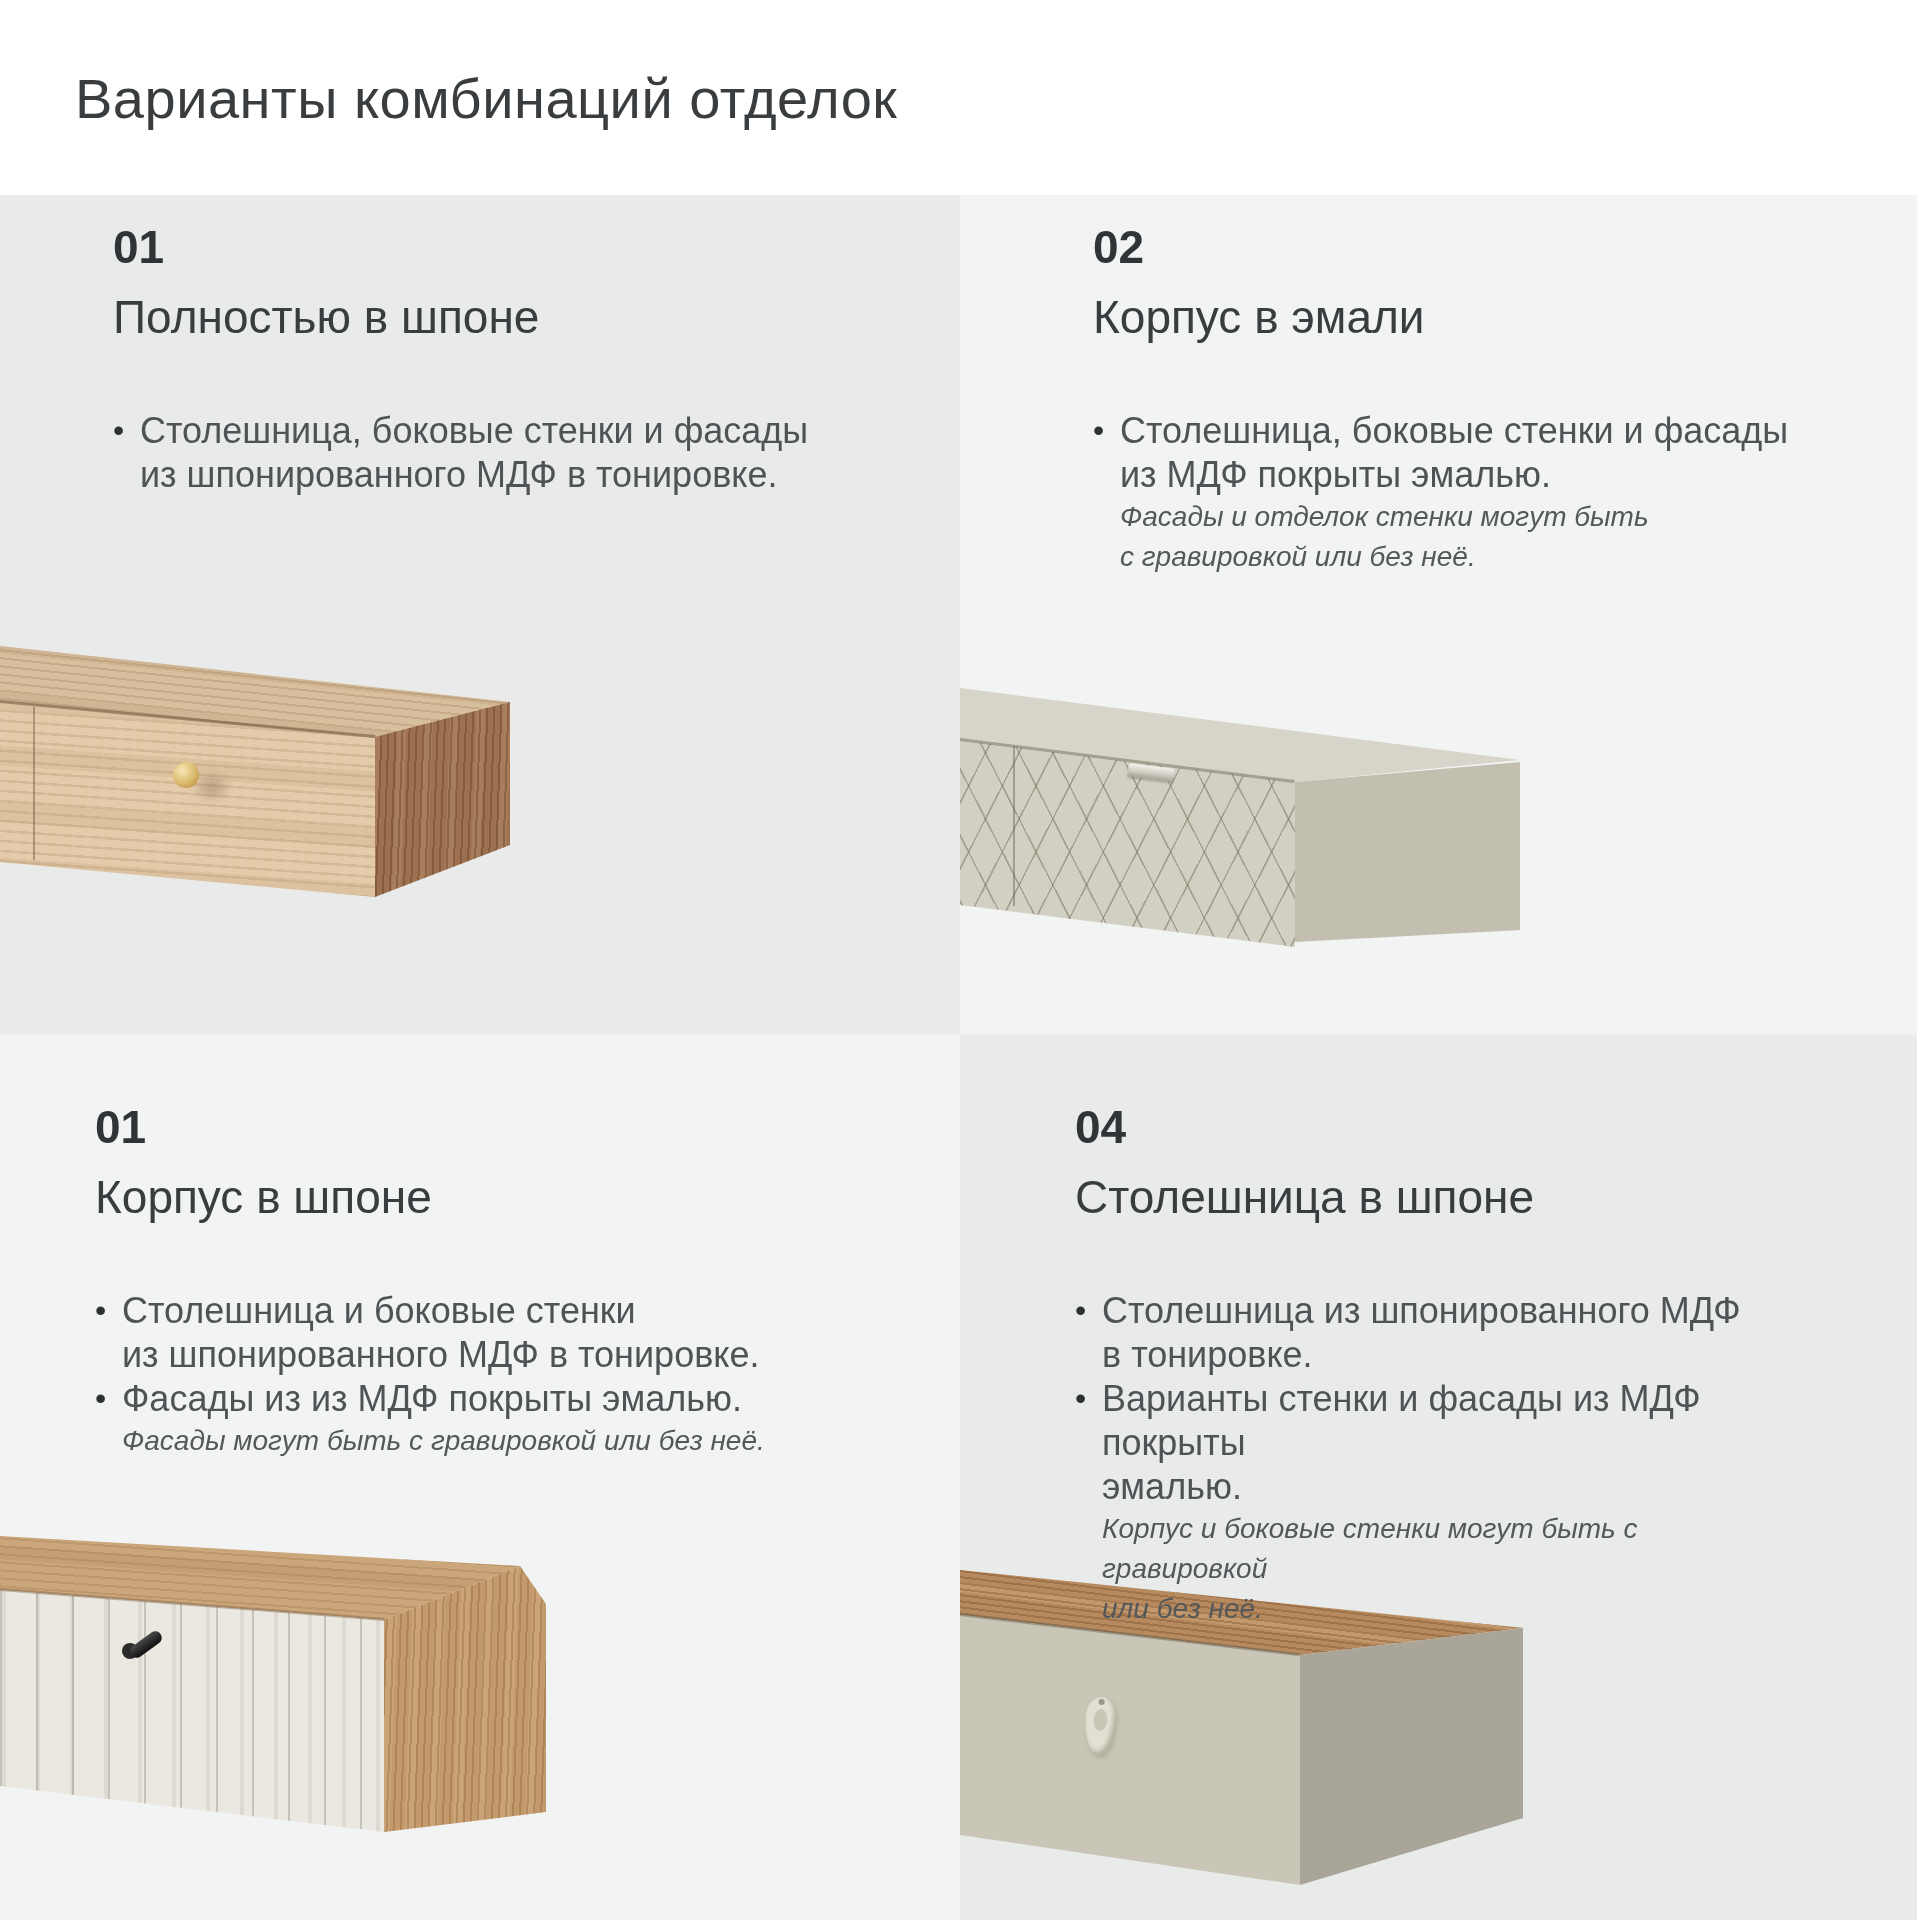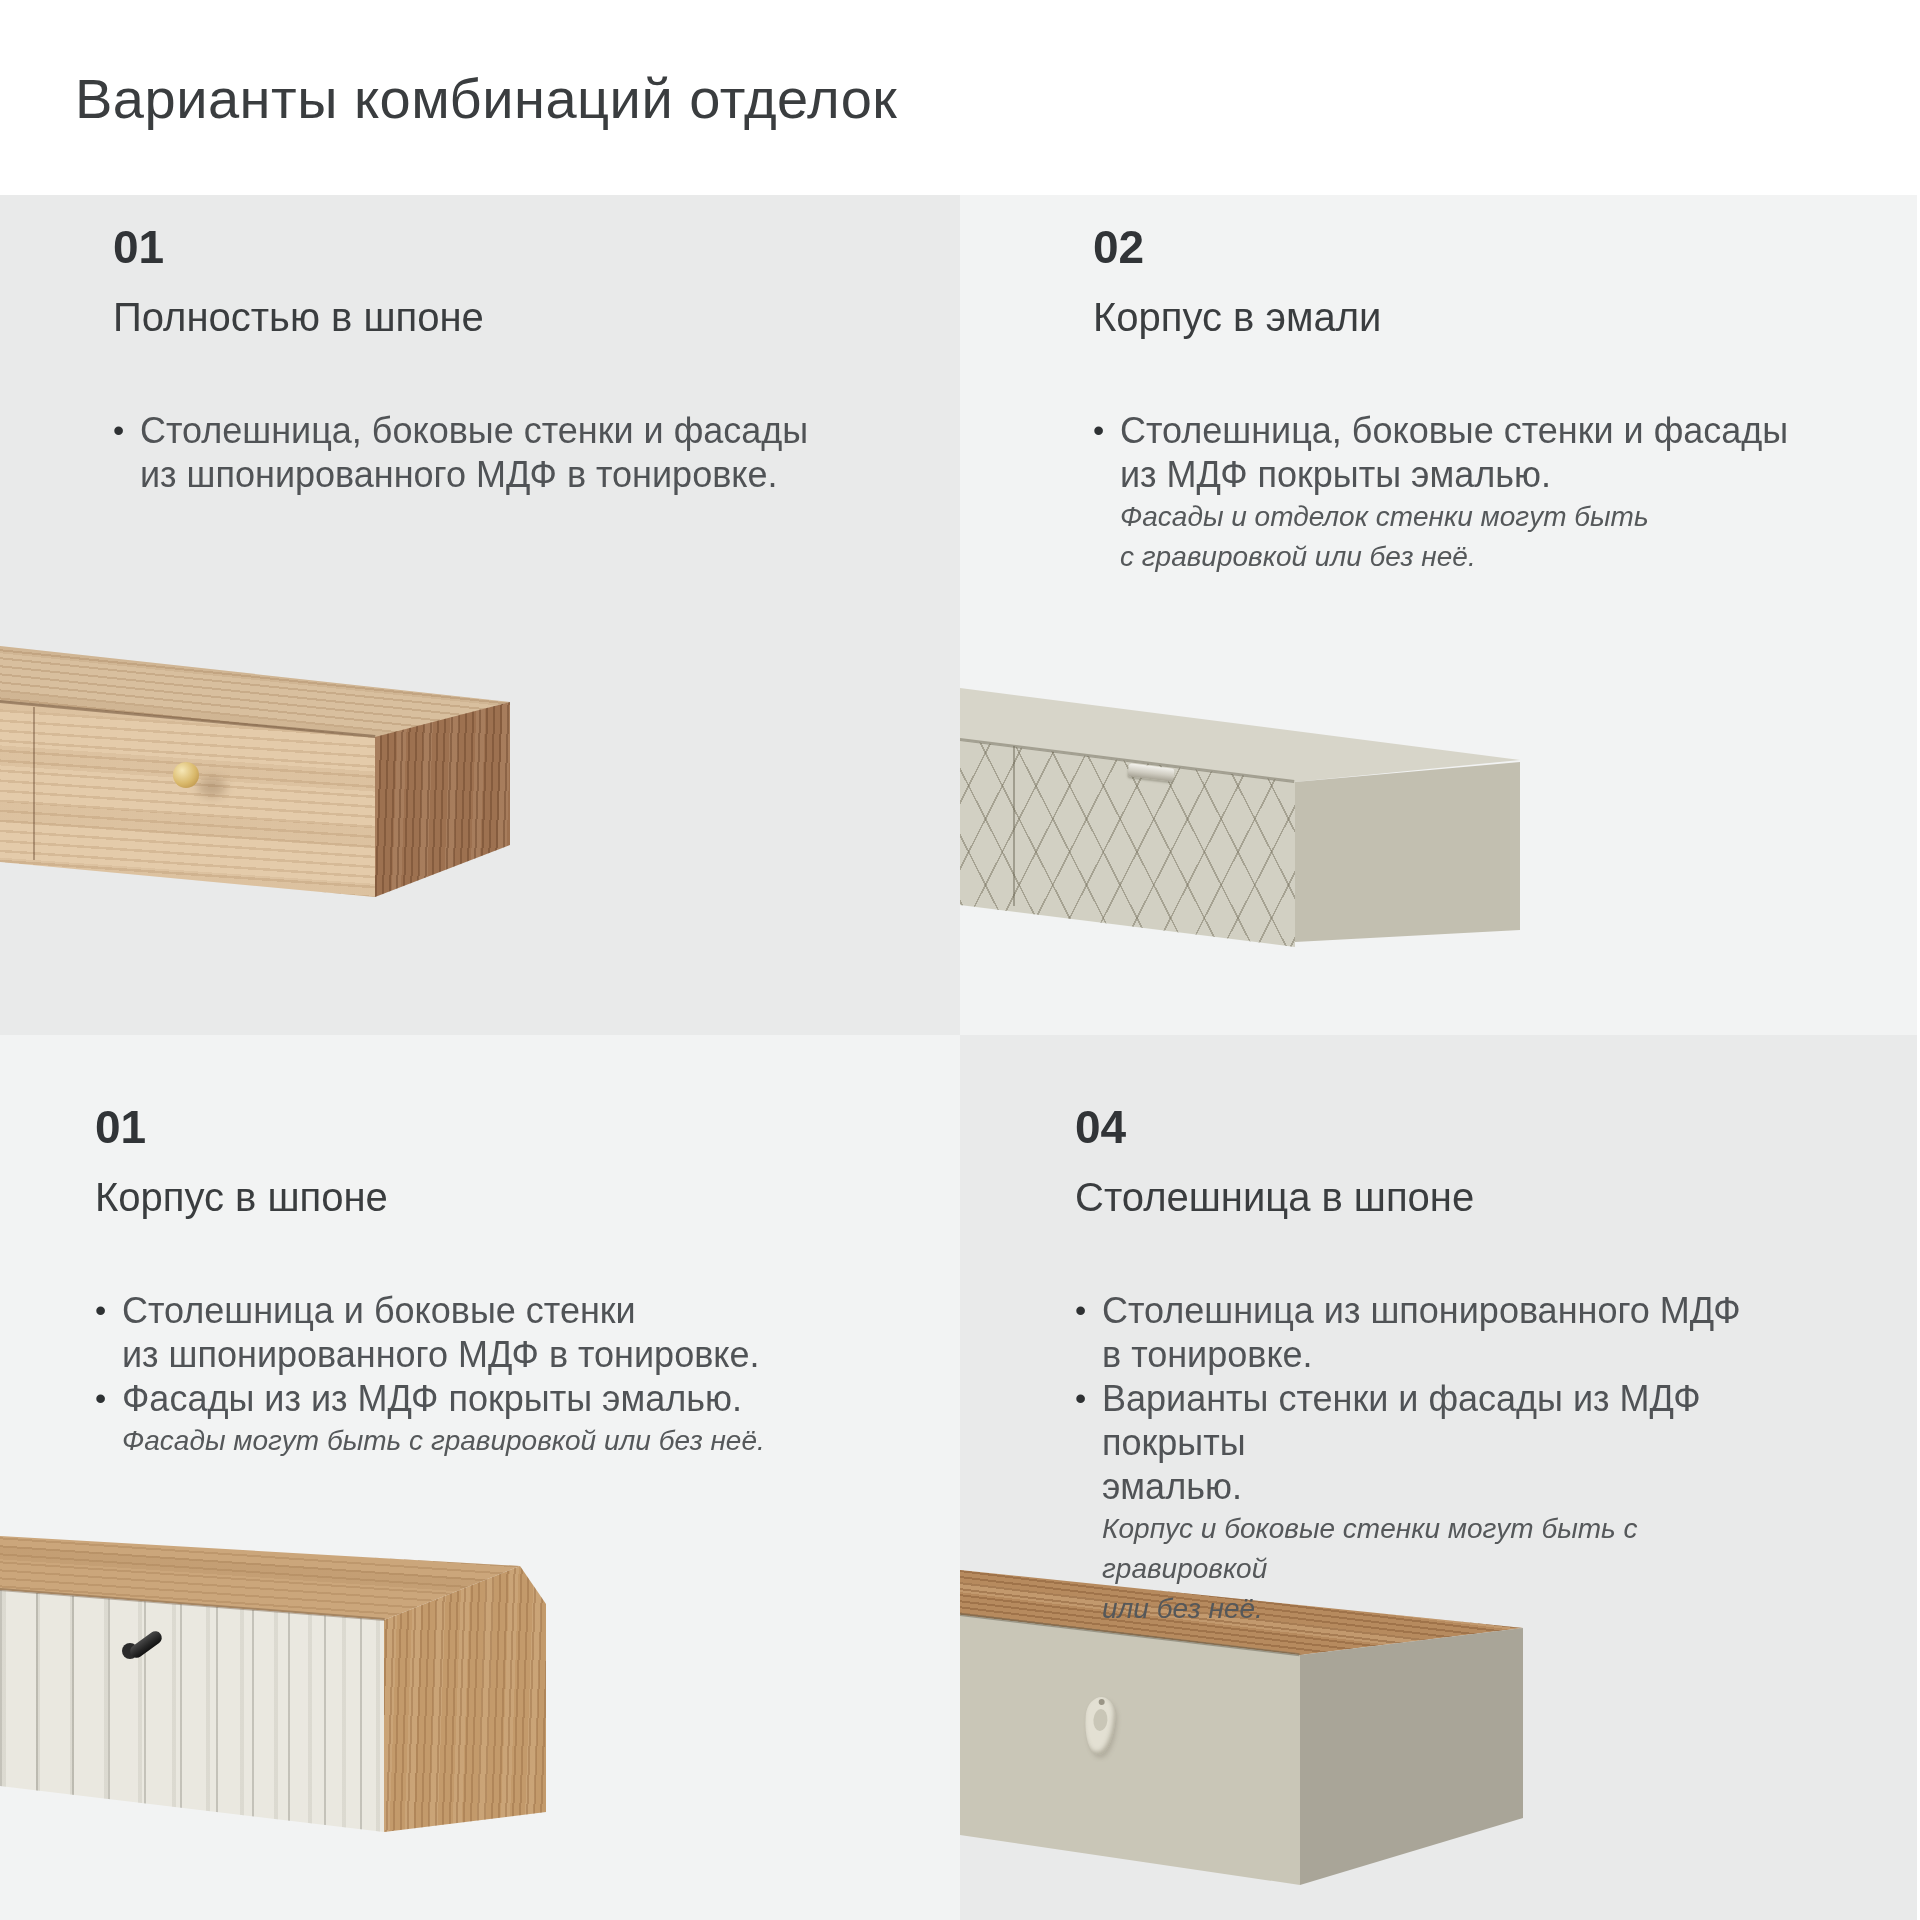--- a/index.html
+++ b/index.html
@@ -15,21 +15,21 @@
   .q3{left:0;top:1035px;height:885px;background:var(--quad-light);}
   .q4{left:960px;top:1035px;height:885px;background:var(--quad-dark);}
 
   .txt{position:relative;z-index:3;}
   .q1 .txt,.q3 .txt{padding-left:95px;}
   .q2 .txt,.q4 .txt{padding-left:115px;}
   .q1 .txt,.q2 .txt{padding-top:26px;margin-left:18px;}
   .q3 .txt,.q4 .txt{padding-top:66px;}
 
   .num{font-size:46px;font-weight:700;line-height:52px;color:var(--number-color);}
-  .hd{font-size:40px;font-weight:400;line-height:56px;color:var(--heading-color);margin-top:16px;}
+  .hd{font-size:46px;font-weight:400;line-height:56px;color:var(--heading-color);margin-top:16px;}
   .list{margin-top:64px;max-width:720px;}
   .line{position:relative;font-size:36px;line-height:44px;color:var(--body-color);padding-left:27px;}
   .line.bullet::before{content:"•";position:absolute;left:0;top:-1px;font-size:32px;color:#2e3133;}
   .line.italic{font-style:italic;font-size:28px;line-height:40px;color:var(--italic-color);}
 
   
   .art{position:absolute;inset:0;z-index:1;}
   .face{position:absolute;inset:0;}
   .seam{position:absolute;transform-origin:0 0;}
 

